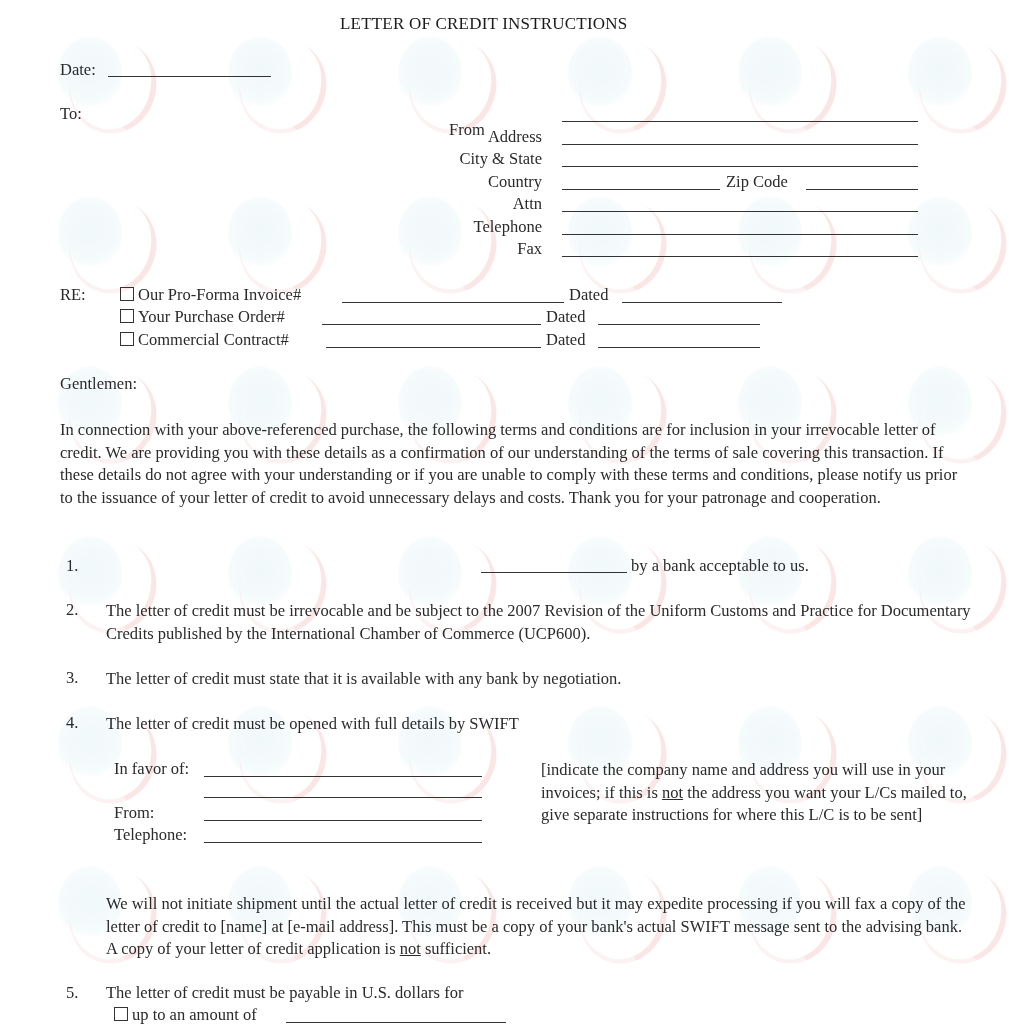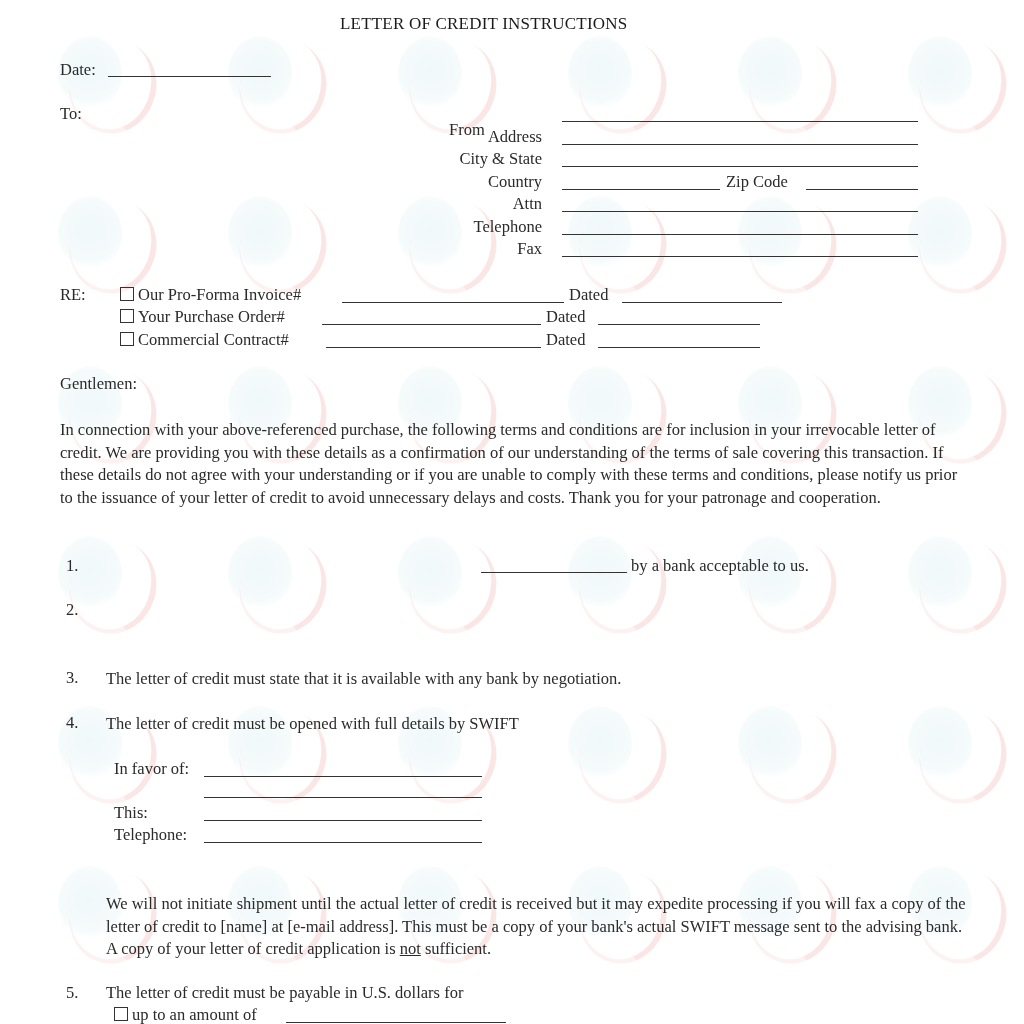--- a/index.html
+++ b/index.html
@@ -237,35 +237,37 @@
 
     <div class="abs" style="left:60px;top:374px;">Gentlemen:</div>
 
     <div class="para" style="top:419px;">In connection with your above-referenced purchase, the following terms and conditions are for inclusion in your irrevocable letter of credit.  We are providing you with these details as a confirmation of our understanding of the terms of sale covering this transaction.  If these details do not agree with your understanding or if you are unable to comply with these terms and conditions, please notify us prior to the issuance of your letter of credit to avoid unnecessary delays and costs.  Thank you for your patronage and cooperation.</div>
 
     <div class="num" style="top:556px;">1.</div>
     <div class="hline" style="left:481px;top:572px;width:146px;"></div>
     <div class="abs" style="left:631px;top:556px;">by a bank acceptable to us.</div>
 
     <div class="num" style="top:600px;">2.</div>
+    <div class="item" style="top:600px;">The letter of credit must be irrevocable and be subject to the 2007 Revision of the Uniform Customs and Practice for Documentary Credits published by the International Chamber of Commerce (UCP600).</div>
 
     <div class="num" style="top:668px;">3.</div>
     <div class="item" style="top:668px;">The letter of credit must state that it is available with any bank by negotiation.</div>
 
     <div class="num" style="top:713px;">4.</div>
     <div class="item" style="top:713px;">The letter of credit must be opened with full details by SWIFT</div>
 
     <div class="abs" style="left:114px;top:759px;">In favor of:</div>
     <div class="hline" style="left:204px;top:776px;width:278px;"></div>
     <div class="hline" style="left:204px;top:797px;width:278px;"></div>
-    <div class="abs" style="left:114px;top:803px;">This:</div>
+    <div class="abs" style="left:114px;top:803px;">From:</div>
     <div class="hline" style="left:204px;top:820px;width:278px;"></div>
     <div class="abs" style="left:114px;top:825px;">Telephone:</div>
     <div class="hline" style="left:204px;top:842px;width:278px;"></div>
 
+    <div class="abs" style="left:541px;top:759px;width:430px;white-space:normal;line-height:22.5px;"><span>[indicate the company name and address you will use in your invoices; if this is </span><span class="u">not</span><span> the address you want your L/Cs mailed to, give separate instructions for where this L/C is to be sent]</span></div>
 
     <div class="item" style="top:893px;"><span>We will not initiate shipment until the actual letter of credit is received but it may expedite processing if you will fax a copy of the letter of credit to [name] at [e-mail address].  This must be a copy of your bank's actual SWIFT message sent to the advising bank.  A copy of your letter of credit application is </span><span class="u">not</span><span> sufficient.</span></div>
 
     <div class="num" style="top:983px;">5.</div>
     <div class="abs" style="left:106px;top:983px;">The letter of credit must be payable in U.S. dollars for</div>
     <div class="abs" style="left:114px;top:1005px;">
       <span class="cb"></span><span>up to an amount of</span>
     </div>
     <div class="hline" style="left:286px;top:1022px;width:220px;"></div>
 

